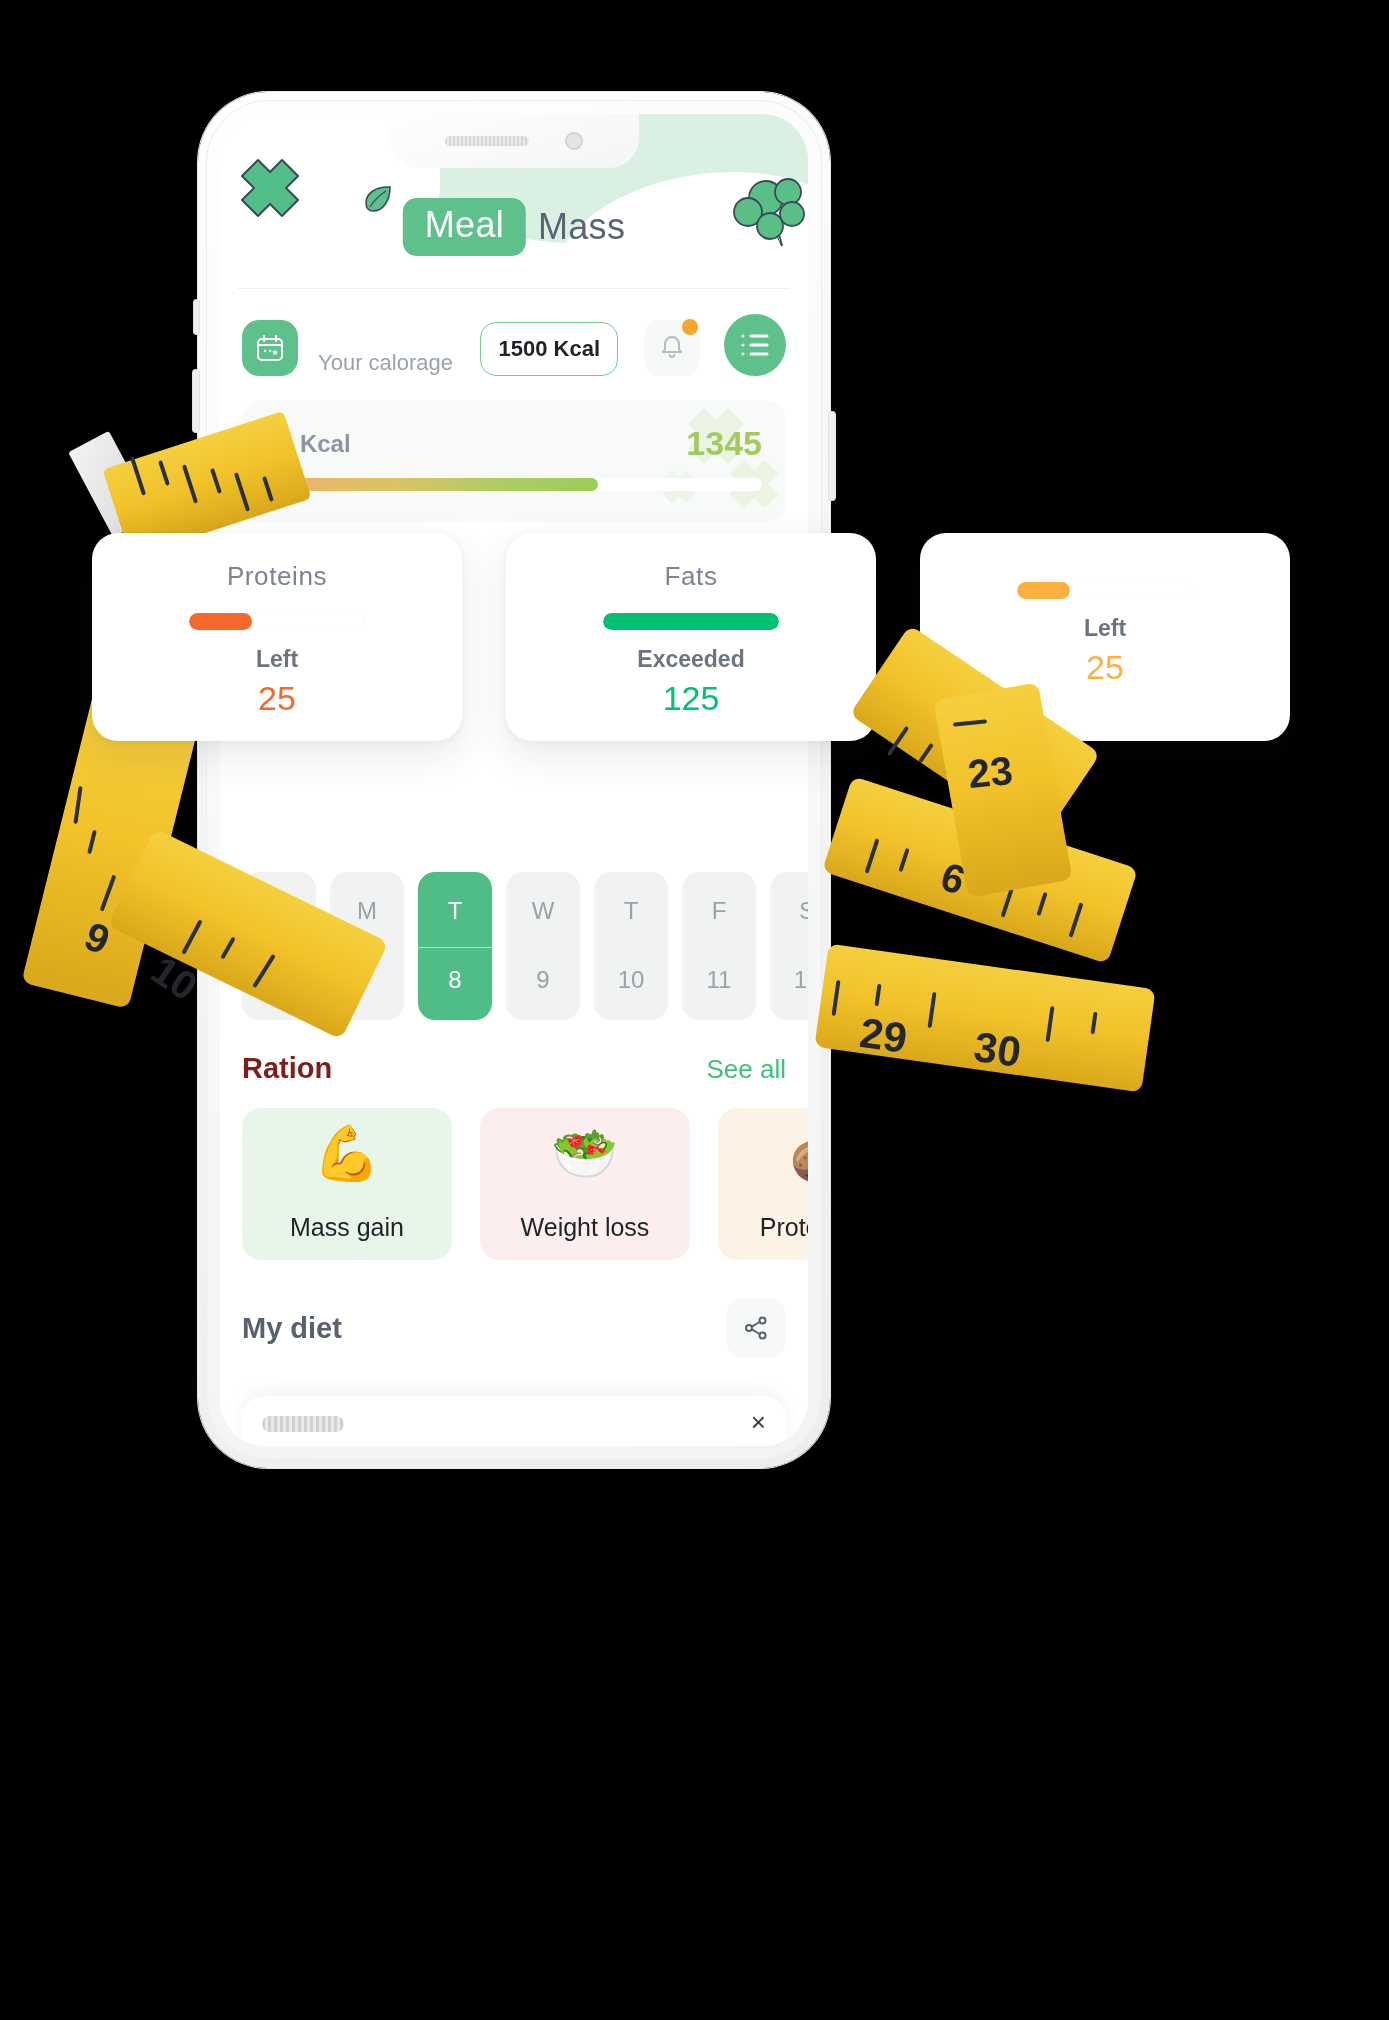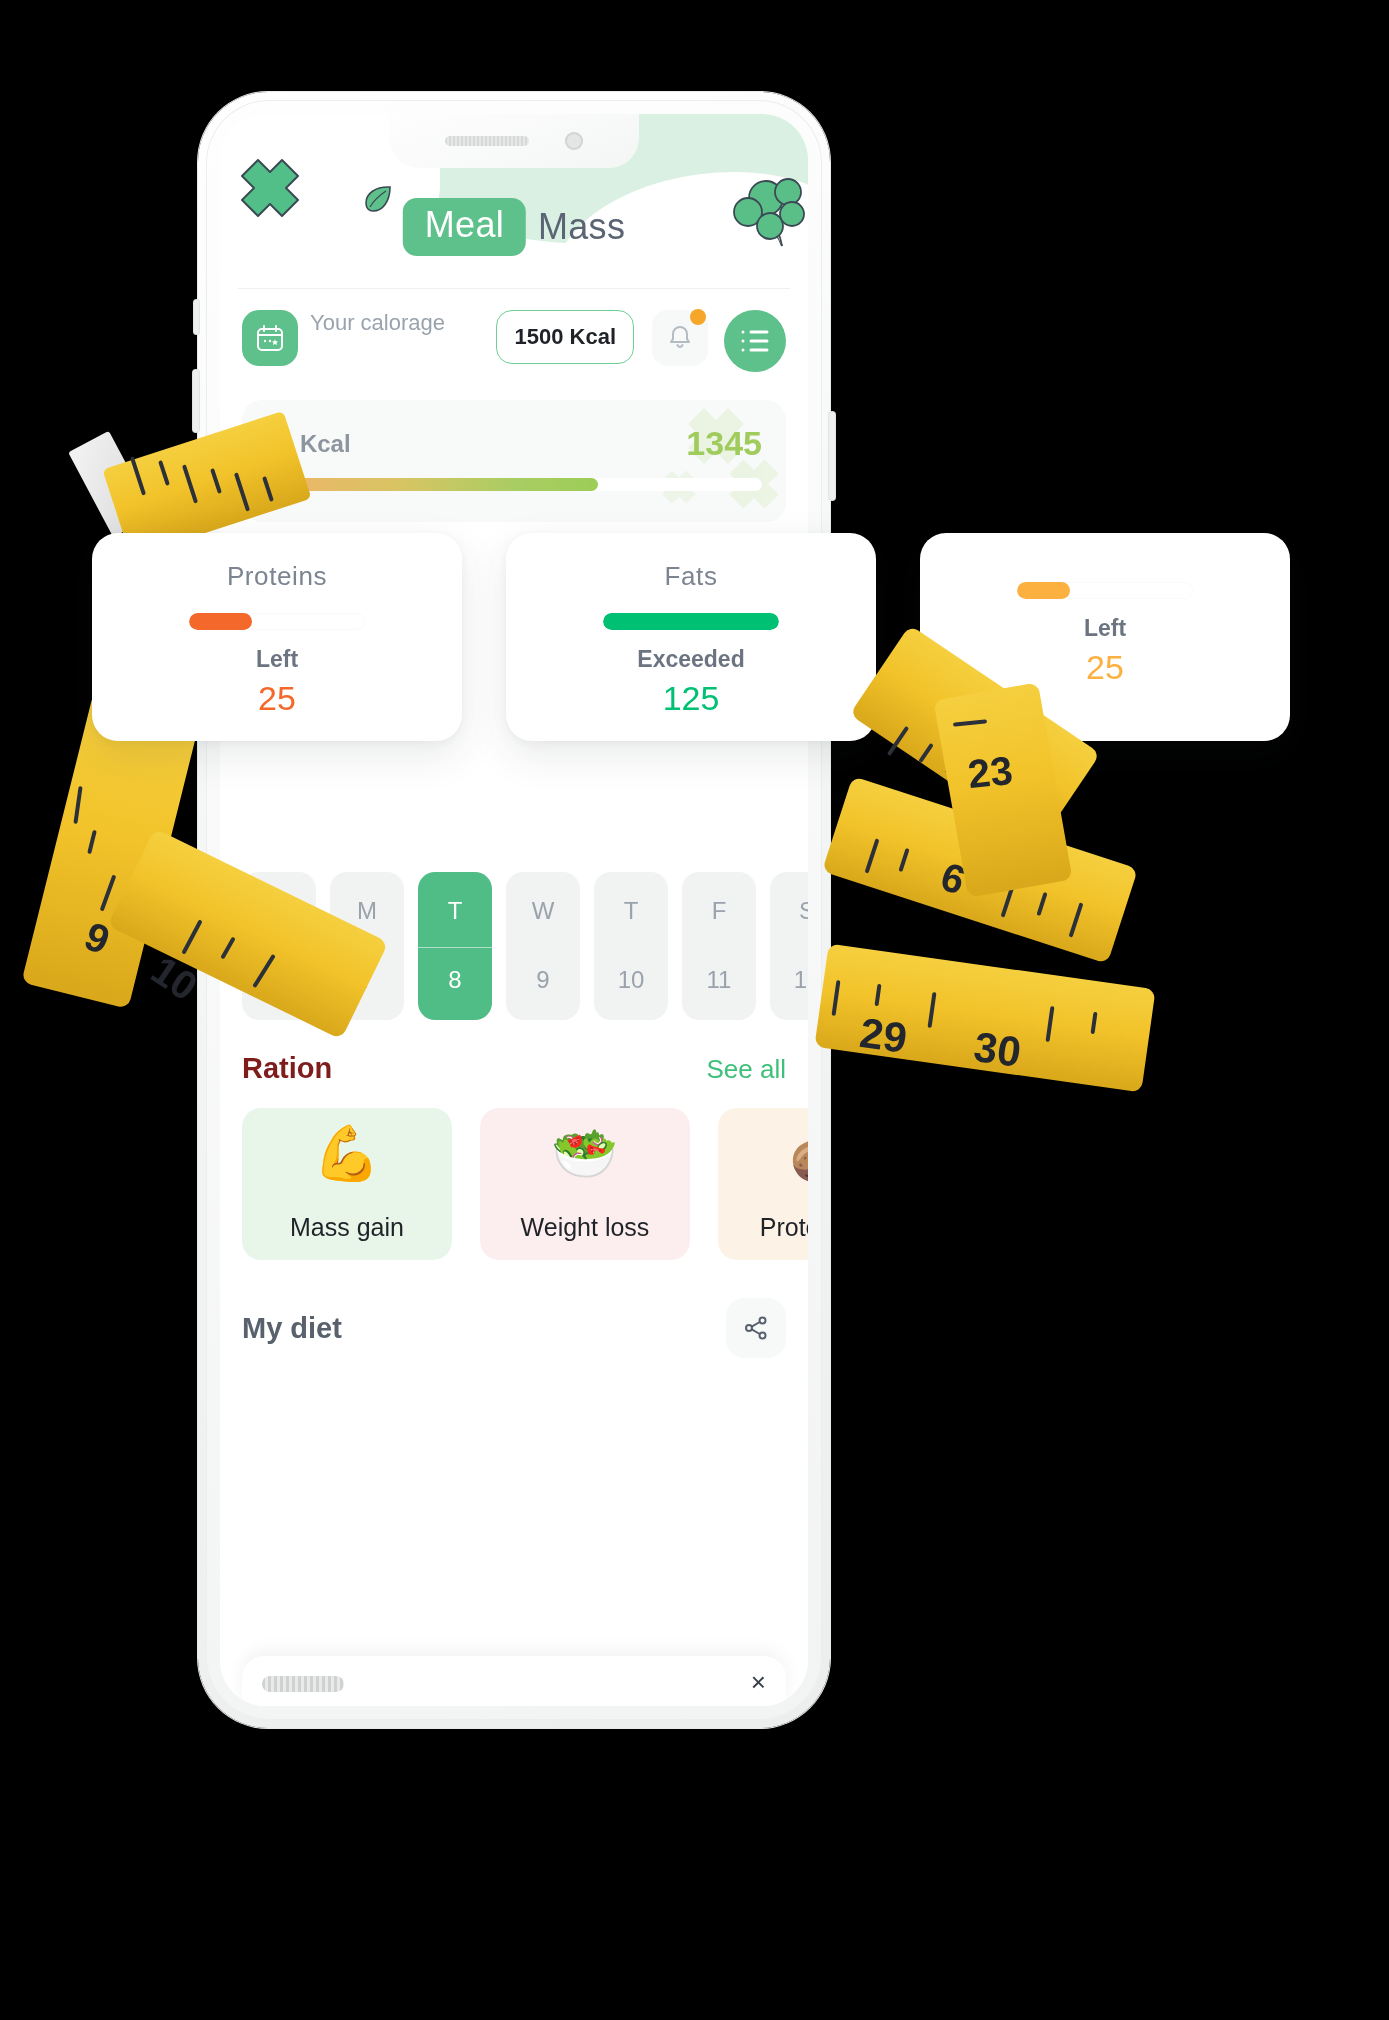--- a/index.html
+++ b/index.html
@@ -25,21 +25,21 @@
   }
   .tape-tip {
     position:absolute;
     background:linear-gradient(135deg,#f3f3f3,#d9d9d9);
     border-radius:3px;
   }
 
   
   #phone {
     position:absolute; left:198px; top:92px;
-    width:632px; height:1636px;
+    width:632px; height:1376px;
     background:linear-gradient(160deg,#ffffff 0%, #f4f6f5 45%, #eceeed 100%);
     border-radius:70px;
     box-shadow: 0 0 0 1px #e8eae9, 0 30px 70px rgba(0,0,0,.35);
   }
   #phone-inner {
     position:absolute; left:8px; top:8px; right:8px; bottom:8px;
     border-radius:63px;
     background:linear-gradient(160deg,#fdfefd,#f2f4f3);
     box-shadow: inset 0 0 0 1px #eceeed;
   }
@@ -88,21 +88,21 @@
 
   .xicon-deco { position:absolute; z-index:11; }
 
   #broccoli { position:absolute; right:-4px; top:62px; width:86px; height:80px; z-index:11; }
 
   #divider { position:absolute; left:18px; right:18px; top:174px; height:1px; background:#eef0ef; }
 
   
   #toolbar {
     position:absolute; left:22px; right:22px; top:196px; height:66px;
-    display:flex; align-items:flex-start; gap:4px;
+    display:flex; align-items:flex-end; gap:12px;
   }
   #cal-icon {
     width:56px; height:56px; border-radius:17px; background:#5ec08a;
     display:flex; align-items:center; justify-content:center; flex:0 0 auto;
   }
   #cal-label { color:#9aa3ad; font-size:22px; flex:0 0 auto; margin-left:8px; }
   #cal-value {
     border:1.6px solid #6fcf97; border-radius:16px; color:#1f2328;
     font-size:22px; font-weight:700; padding:13px 17px; margin-left:auto;
     background:#fff; white-space:nowrap;

